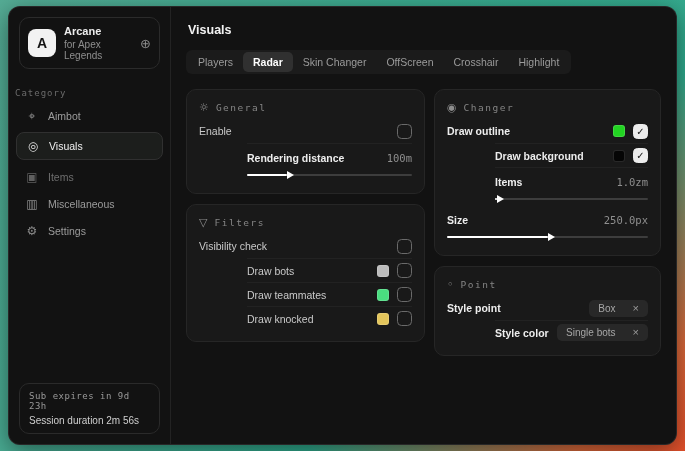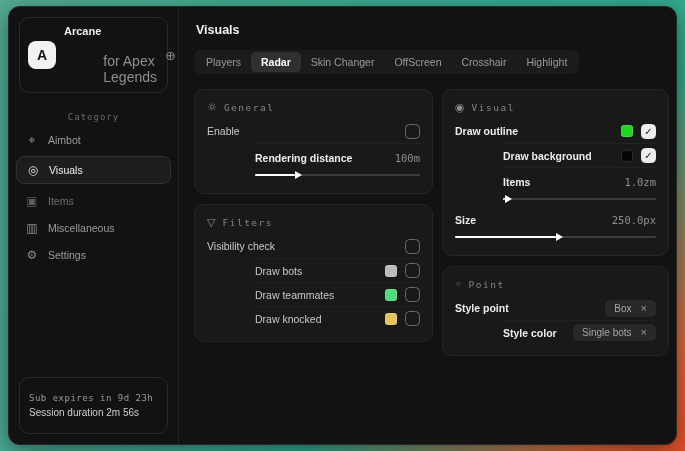--- a/index.html
+++ b/index.html
@@ -21,46 +21,46 @@
   .sidebar { width:170px; display:flex; flex-direction:column; border-right:1px solid #232323; }
   .app-card {
     margin:10px 10px 6px; padding:7px 8px; border:1px solid #2b2b2b; border-radius:10px;
     display:flex; align-items:center; gap:8px;
   }
   .app-logo {
     width:28px; height:28px; background:#f2f2f2; border-radius:8px; flex:0 0 auto;
     display:flex; align-items:center; justify-content:center;
     color:#141414; font-weight:bold; font-size:14px;
   }
-  .app-titles { display:flex; flex-direction:row; gap:2px; }
+  .app-titles { display:flex; flex-direction:column; gap:2px; }
   .app-title { font-size:11px; font-weight:700; color:#ececec; }
-  .app-sub { font-size:14px; color:#8f8f8f;margin-top:28px; }
+  .app-sub { font-size:10px; color:#8f8f8f; }
   .app-target { margin-left:auto; color:#8a8a8a; font-size:13px; font-family:"DejaVu Sans", sans-serif; cursor:pointer; }
 
   .category {
-    margin:13px 0 4px 0; font-family:"DejaVu Sans Mono", monospace;
-    font-size:9px; color:#6b6b6b; letter-spacing:1px;text-align:center;
+    margin:13px 0 4px 6px; font-family:"DejaVu Sans Mono", monospace;
+    font-size:9px; color:#6b6b6b; letter-spacing:1px;
   }
   .nav { display:flex; flex-direction:column; }
   .nav-item {
     height:27px; display:flex; align-items:center; gap:9px;
     padding:0 16px; color:#9c9c9c; font-size:10.5px; cursor:pointer;
   }
   .nav-item .nav-icon { width:14px; text-align:center; color:#8a8a8a; font-size:12px; font-family:"DejaVu Sans", sans-serif; }
   .nav-item.selected {
     margin:3px 7px; padding:0 9px; height:28px;
     border:1px solid #303030; background:#1c1e1c; border-radius:8px; color:#f0f0f0;
   }
   .nav-item.selected .nav-icon { color:#e0e0e0; }
   .nav-item.dim { color:#6e6e6e; }
   .nav-item.dim .nav-icon { color:#5f5f5f; }
 
   .side-spacer { flex:1; }
   .session-card {
-    margin:10px; padding:15px 9px; border:1px solid #2a2a2a; border-radius:10px;
+    margin:10px; padding:7px 9px; border:1px solid #2a2a2a; border-radius:10px;
   }
   .session-line1 { font-family:"DejaVu Sans Mono", monospace; font-size:9px; color:#9a9a9a; margin-bottom:4px; letter-spacing:0.5px; }
   .session-line2 { font-size:10px; color:#cfcfcf; }
 
   
   .main { flex:1; padding:13px 15px; display:flex; flex-direction:column; }
   .page-title { font-size:12.5px; font-weight:700; color:#f2f2f2; margin:3px 0 13px 2px; }
   .tabstrip {
     align-self:flex-start; display:flex; background:#1b1b1b; border-radius:6px; padding:2px;
   }
@@ -102,21 +102,21 @@
   .stack-top { display:flex; align-items:center; min-height:19px; }
   .slider { position:relative; height:8px; margin-top:4px; cursor:pointer; }
   .slider-track { position:absolute; left:0; right:0; top:3px; height:2px; background:#3d3d3d; border-radius:2px; }
   .slider-fill { position:absolute; left:0; top:3px; height:2px; background:#ffffff; border-radius:2px; }
   .slider-fill::after {
     content:""; position:absolute; right:-7px; top:-3px;
     border-left:7px solid #ffffff; border-top:4px solid transparent; border-bottom:4px solid transparent;
   }
 
   .chip {
-    display:flex; align-items:center; gap:9px; background:#282828; border-radius:5px;
+    display:flex; align-items:center; gap:17px; background:#282828; border-radius:5px;
     padding:3px 9px; font-size:10px; color:#a6a6a6; cursor:pointer;
   }
   .chip-close { color:#9a9a9a; font-size:11px; cursor:pointer; line-height:1; }
 </style>
 </head>
 <body>
 
 <div class="desktop">
   <div class="window">
 
@@ -225,21 +225,21 @@
               <span class="checkbox">✓</span>
             </div>
           </div>
         </div>
 
         <div class="col-right">
 
           <div class="panel">
             <div class="panel-head">
               <span class="p-icon">◉</span>
-              <span>Visual</span>
+              <span>Changer</span>
             </div>
             <div class="row">
               <span class="row-label strong">Draw outline</span>
               <span class="swatch" style="background: rgb(34, 212, 34);"></span>
               <span class="checkbox checked">✓</span>
             </div>
             <div class="row">
               <span class="row-label strong">Draw background</span>
               <span class="swatch" style="background: rgb(5, 5, 5);"></span>
               <span class="checkbox checked">✓</span>

